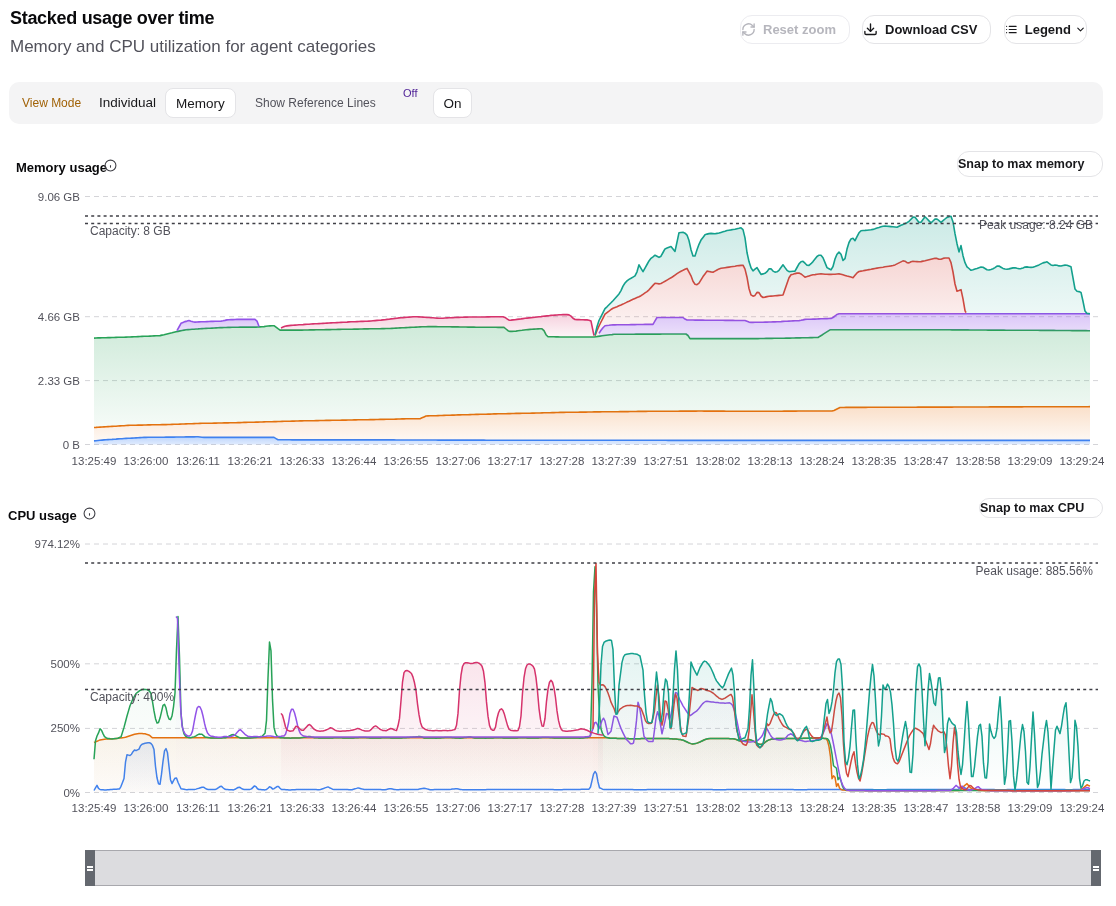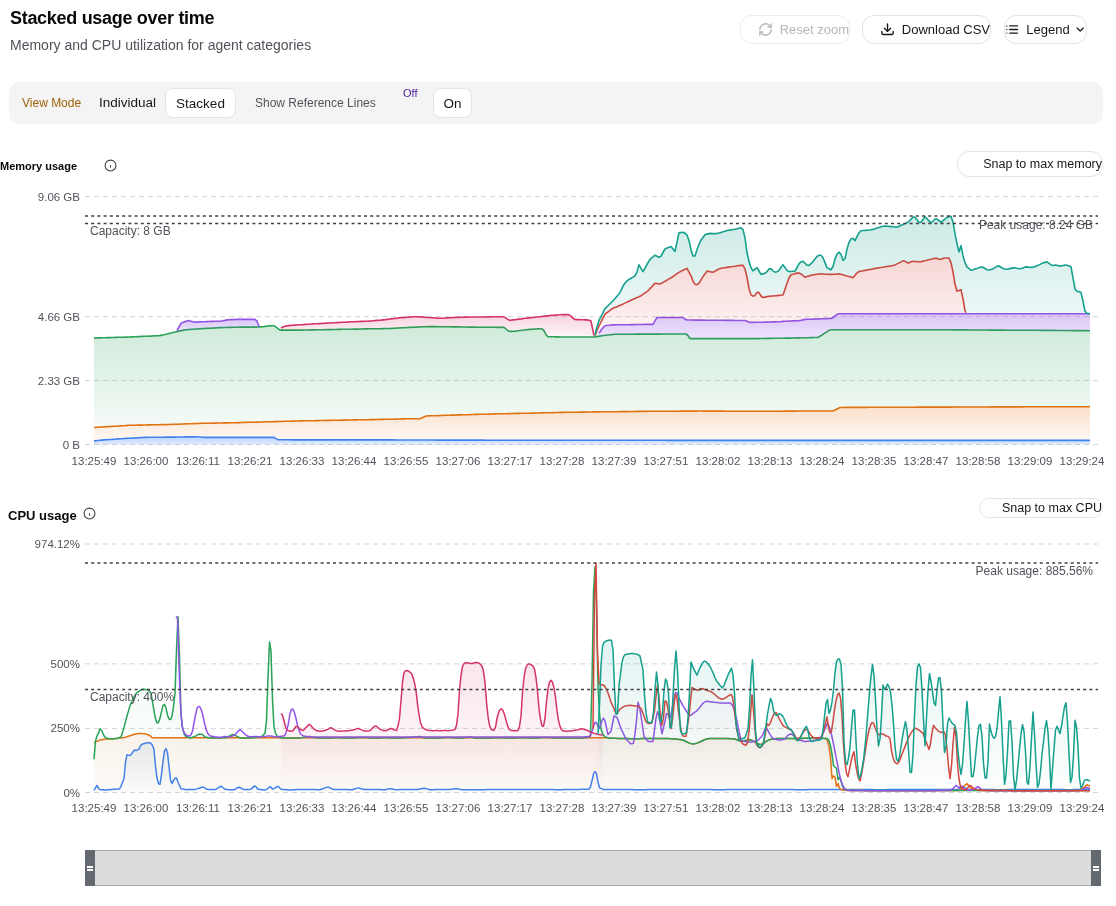--- a/index.html
+++ b/index.html
@@ -1,20 +1,20 @@
 <!DOCTYPE html>
 <html><head><meta charset="utf-8"><style>
 *{margin:0;padding:0;box-sizing:border-box}
 body{font-family:"Liberation Sans",sans-serif;background:#fff;width:1116px;height:906px;position:relative;overflow:hidden}
 .abs{position:absolute}
-.btn{position:absolute;display:flex;align-items:center;justify-content:flex-end;background:#fff;border:1px solid #e4e4e7;border-radius:12px;font-weight:400;font-size:13px;color:#18181b;gap:7px}
+.btn{position:absolute;display:flex;align-items:center;justify-content:flex-start;background:#fff;border:1px solid #e4e4e7;border-radius:12px;font-weight:700;font-size:13px;color:#18181b;gap:7px}
 .pill{position:absolute;display:flex;align-items:center;justify-content:center;background:#fff;border:1px solid #e4e4e7;border-radius:8px;font-size:13.5px;color:#18181b}
 </style></head><body>
 <div class="abs" style="left:10px;top:8px;font-size:18px;font-weight:700;color:#09090b;letter-spacing:-0.3px">Stacked usage over time</div>
-<div class="abs" style="left:10px;top:37px;font-size:14px;color:#52525b">Memory and CPU utilization for agent categories</div>
+<div class="abs" style="left:10px;top:37px;font-size:17px;color:#52525b">Memory and CPU utilization for agent categories</div>
 <div class="btn" style="left:740px;top:15px;width:110px;height:29px;color:#b6b6bd;border-color:#ececf0">
 <svg width="15" height="15" viewBox="0 0 24 24" fill="none" stroke="#b6b6bd" stroke-width="2.2" stroke-linecap="round" stroke-linejoin="round">
       <path d="M21 12a9 9 0 0 1-15.3 6.4L3 16"></path>
       <path d="M3 12a9 9 0 0 1 15.3-6.4L21 8"></path>
       <polyline points="3 21 3 16 8 16"></polyline>
       <polyline points="21 3 21 8 16 8"></polyline>
     </svg>
 Reset zoom</div>
 <div class="btn" style="left:862px;top:15px;width:129px;height:29px">
 <svg width="15" height="15" viewBox="0 0 24 24" fill="none" stroke="#18181b" stroke-width="2.2" stroke-linecap="round" stroke-linejoin="round">
@@ -32,25 +32,25 @@
       <line x1="3" y1="12" x2="3.01" y2="12"></line>
       <line x1="3" y1="18" x2="3.01" y2="18"></line>
     </svg>
 Legend
 <svg width="13" height="13" viewBox="0 0 24 24" fill="none" stroke="#18181b" stroke-width="2.4" stroke-linecap="round" stroke-linejoin="round" style="margin-left:-3px">
       <polyline points="6 9 12 15 18 9"></polyline>
     </svg></div>
 <div class="abs" style="left:9px;top:82px;width:1094px;height:42px;background:#f4f4f5;border-radius:10px"></div>
 <div class="abs" style="left:22px;top:96px;font-size:12px;color:#a16207">View Mode</div>
 <div class="abs" style="left:99px;top:95px;font-size:13.5px;color:#18181b">Individual</div>
-<div class="pill" style="left:165px;top:88px;width:71px;height:30px">Stacked</div>
+<div class="pill" style="left:165px;top:88px;width:71px;height:30px">Memory</div>
 <div class="abs" style="left:255px;top:96px;font-size:12px;color:#52525b">Show Reference Lines</div>
 <div class="abs" style="left:403px;top:87px;font-size:11px;color:#4c1d95">Off</div>
 <div class="pill" style="left:433px;top:88px;width:39px;height:30px">On</div>
-<div class="abs" style="left:0;top:160px;font-size:11px;font-weight:700;color:#09090b">Memory usage</div>
+<div class="abs" style="left:16px;top:160px;font-size:13px;font-weight:700;color:#09090b">Memory usage</div>
 <svg class="abs" style="left:104px;top:159px" width="13" height="13" viewBox="0 0 24 24" fill="none" stroke="#3f3f46" stroke-width="2">
     <circle cx="12" cy="12" r="10"></circle>
     <line x1="12" y1="16" x2="12" y2="11.5"></line>
     <line x1="12" y1="8" x2="12.01" y2="8"></line>
   </svg>
 <div class="btn" style="left:957px;top:151px;width:146px;height:26px;font-size:12.5px">Snap to max memory</div>
 <svg width="1116" height="290" viewBox="0 188 1116 290" style="position:absolute;left:0;top:188px" font-family="Liberation Sans, sans-serif">
     <defs>
       <linearGradient id="mg_blue" x1="0" y1="0" x2="0" y2="1">
         <stop offset="0" stop-color="#3b82f6" stop-opacity="0.33"></stop>

